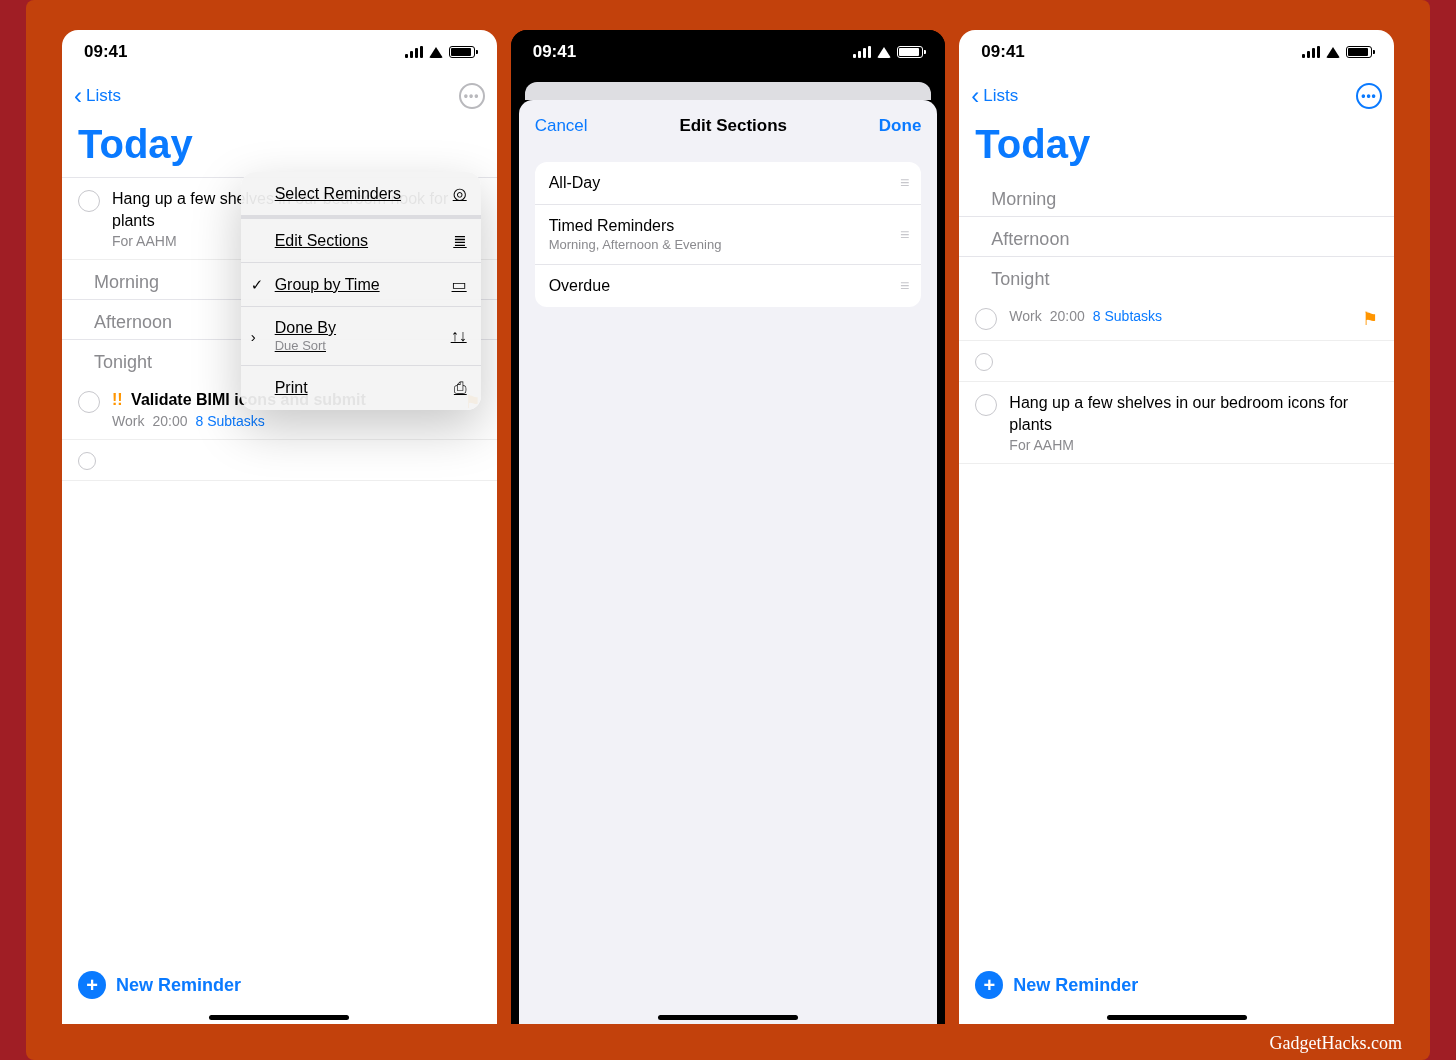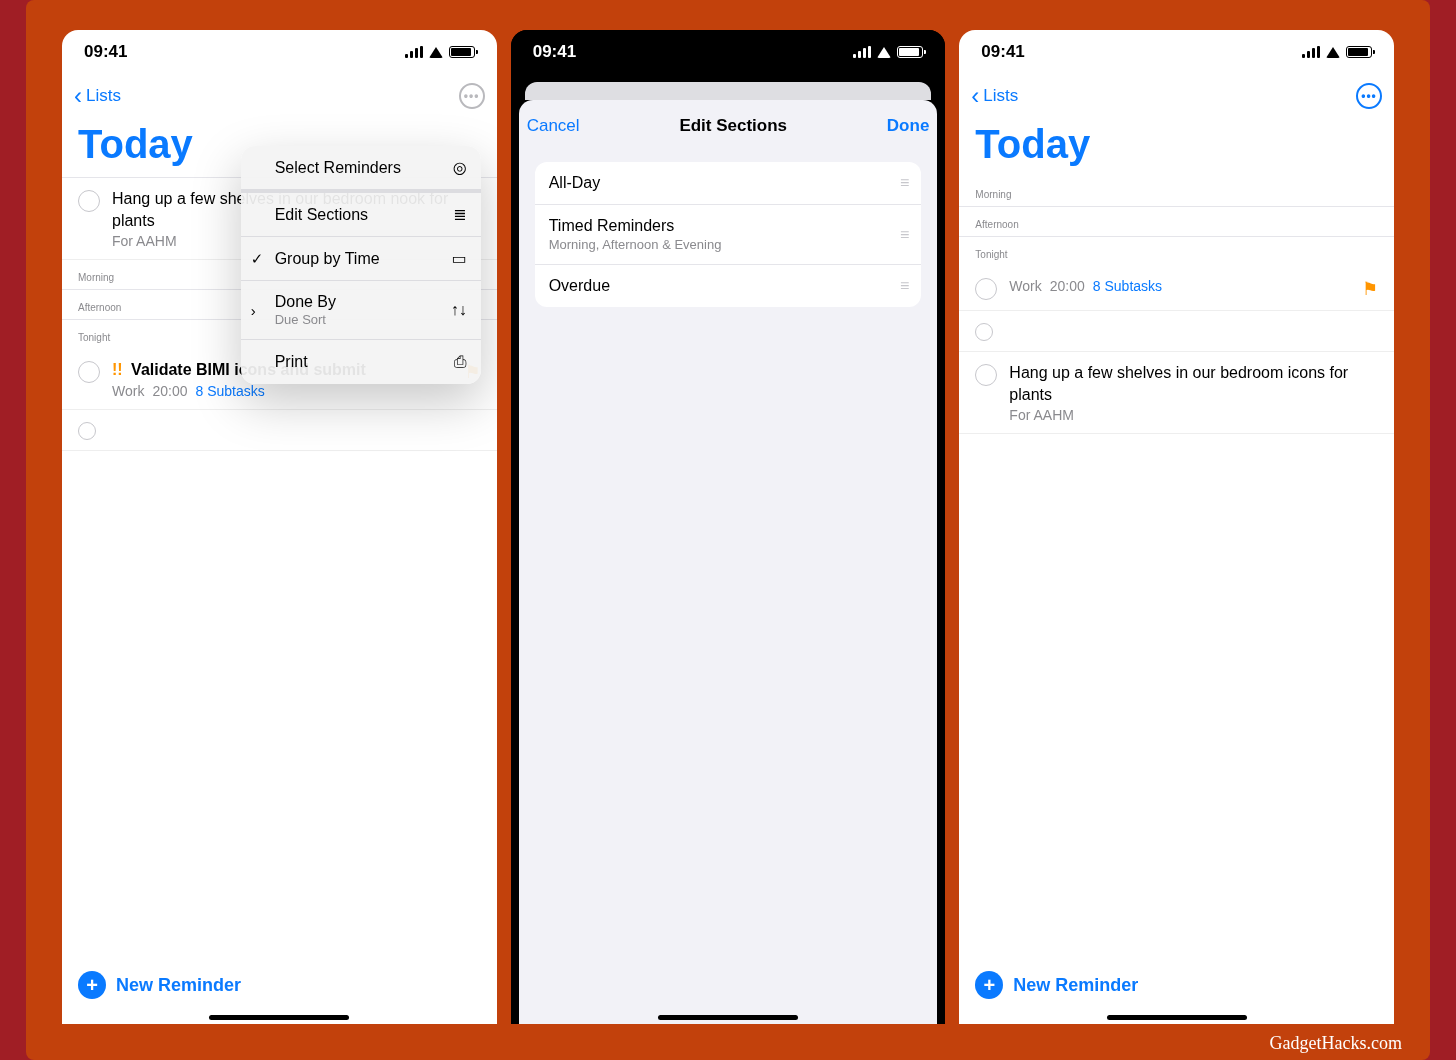--- a/index.html
+++ b/index.html
@@ -85,21 +85,21 @@
   .more-btn {
     width:26px; height:26px; border:2px solid #0a7aff; border-radius:50%;
     display:flex; align-items:center; justify-content:center; color:#0a7aff;
     font-weight:700; font-size:12px; letter-spacing:1px;
   }
   .more-btn.grey { border-color:#b9b9bd; color:#b9b9bd; }
   .big-title {
     color:#0a7aff; font-size:40px; font-weight:700; padding:4px 16px 10px;
   }
   .section-header {
-    color:#8a8a8e; font-size:10px; padding:12px 16px 6px;
+    color:#8a8a8e; font-size:18px; padding:12px 32px 6px;
     border-bottom:1px solid #e5e5ea; background:#fff;
   }
   .item {
     display:flex; align-items:flex-start; gap:12px; padding:10px 16px;
     border-bottom:1px solid #eee;
   }
   .item:last-child { border-bottom:none; }
   .radio {
     width:22px; height:22px; border:1.6px solid #c7c7cc; border-radius:50%;
     flex-shrink:0; margin-top:2px;
@@ -110,25 +110,25 @@
   .item-title .priority { color:#ff9500; font-weight:600; margin-right:4px; }
   .item-title.bold { font-weight:600; }
   .item-sub { font-size:14px; color:#8a8a8e; display:flex; gap:8px; margin-top:2px; }
   .item-sub .subtasks { color:#0a7aff; }
   .flag {
     color:#ff9500; font-size:18px; padding-top:2px;
   }
 
   
   .ctx-menu {
-    position:absolute; top:116px; right:16px; width:240px;
+    position:absolute; top:142px; right:16px; width:240px;
     background: #f3f3f3ee;
     border-radius:14px; overflow:hidden;
     box-shadow: 0 18px 50px rgba(0,0,0,0.22);
-    z-index:10; font-size:16px;
+    z-index:10; font-size:16px;text-decoration:underline;
   }
   .ctx-row {
     display:flex; align-items:center; justify-content:space-between;
     padding:12px 14px 12px 34px;
     border-bottom:1px solid #dcdce0;
     position:relative;
     min-height:44px;
   }
   .ctx-row:last-child { border-bottom:none; }
   .ctx-row:first-child { border-bottom-width:4px; border-bottom-color:#dcdce0; }
@@ -136,21 +136,21 @@
   .ctx-label { color:#000; }
   .ctx-sub { color:#8a8a8e; font-size:13px; margin-top:1px; display:block; }
   .ctx-icon { color:#000; font-size:16px; }
   .sheet {
     position:absolute; left:8px; right:8px; top:70px; bottom:0;
     background:#f2f2f7; border-radius:14px 14px 0 0;
     display:flex; flex-direction:column;
   }
   .sheet-nav {
     height:52px; display:flex; align-items:center; justify-content:space-between;
-    padding:0 8px;
+    padding:0 16px;
   }
   .sheet-nav .link { color:#0a7aff; font-size:17px; }
   .sheet-nav .title { font-weight:600; font-size:17px; }
   .sheet-list {
     margin:10px 16px; background:#fff; border-radius:12px; overflow:hidden;
   }
   .sheet-row {
     display:flex; align-items:center; justify-content:space-between;
     padding:12px 14px; border-bottom:1px solid #e5e5ea;
   }

